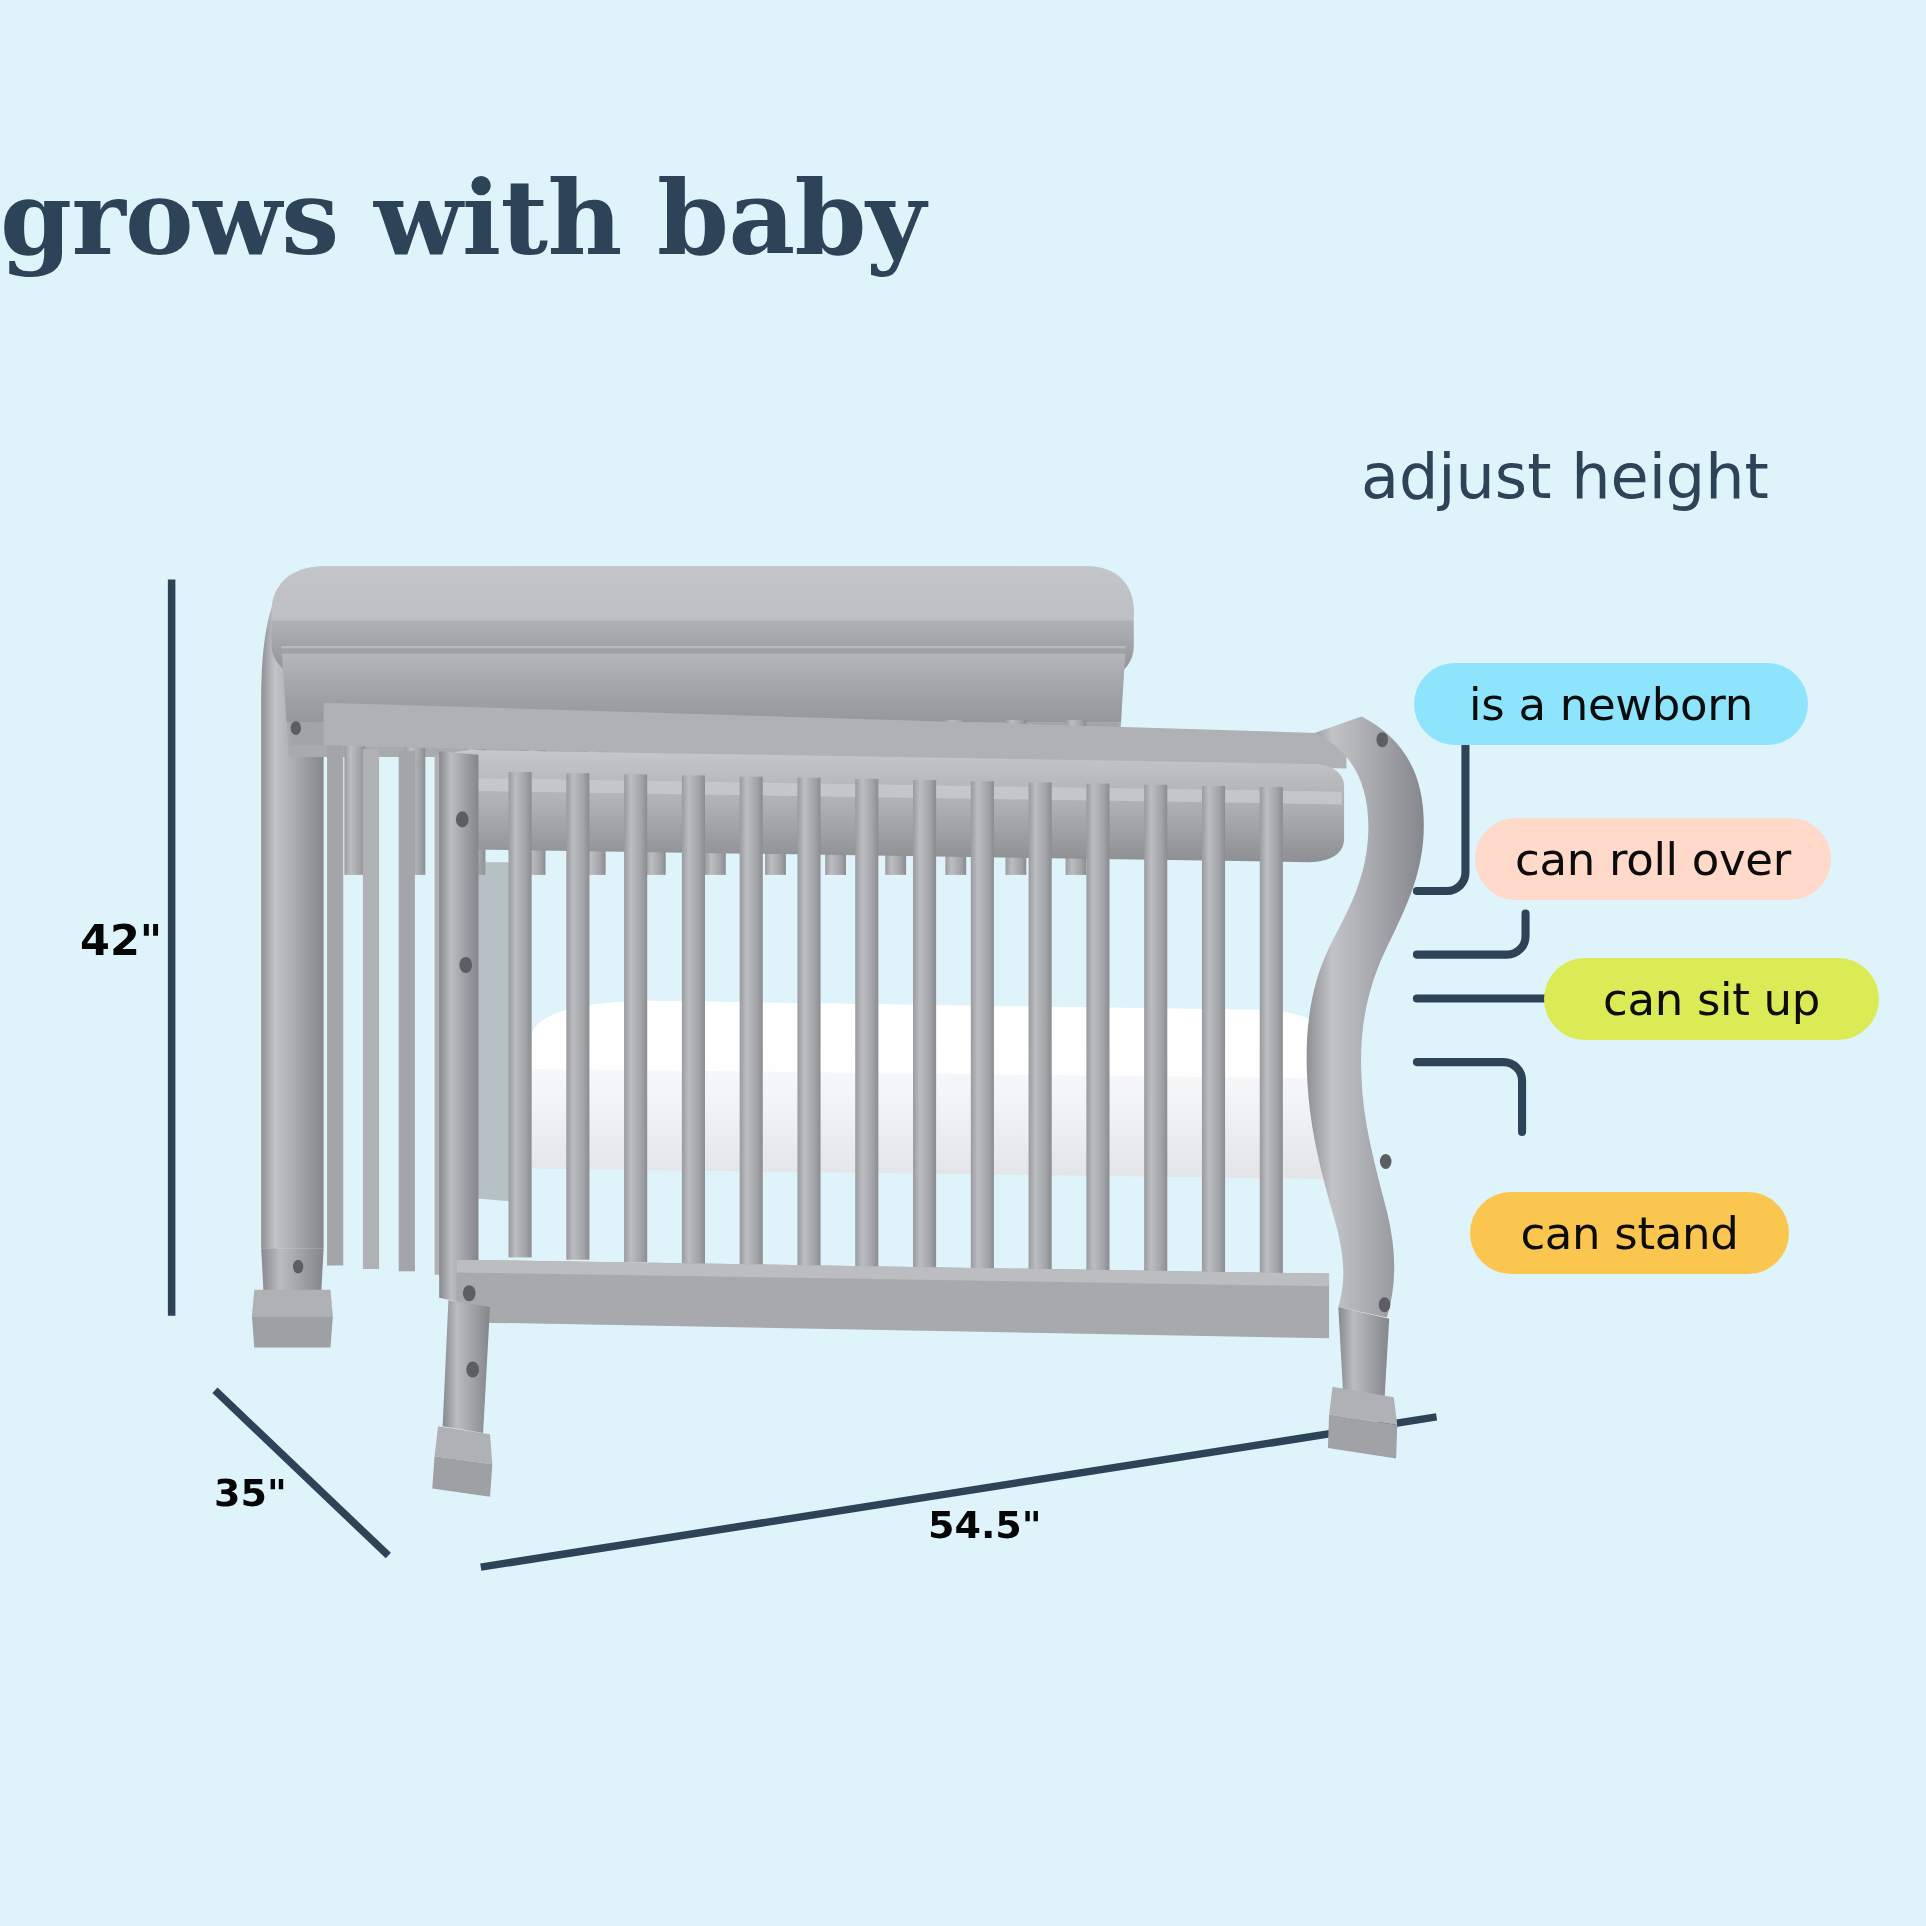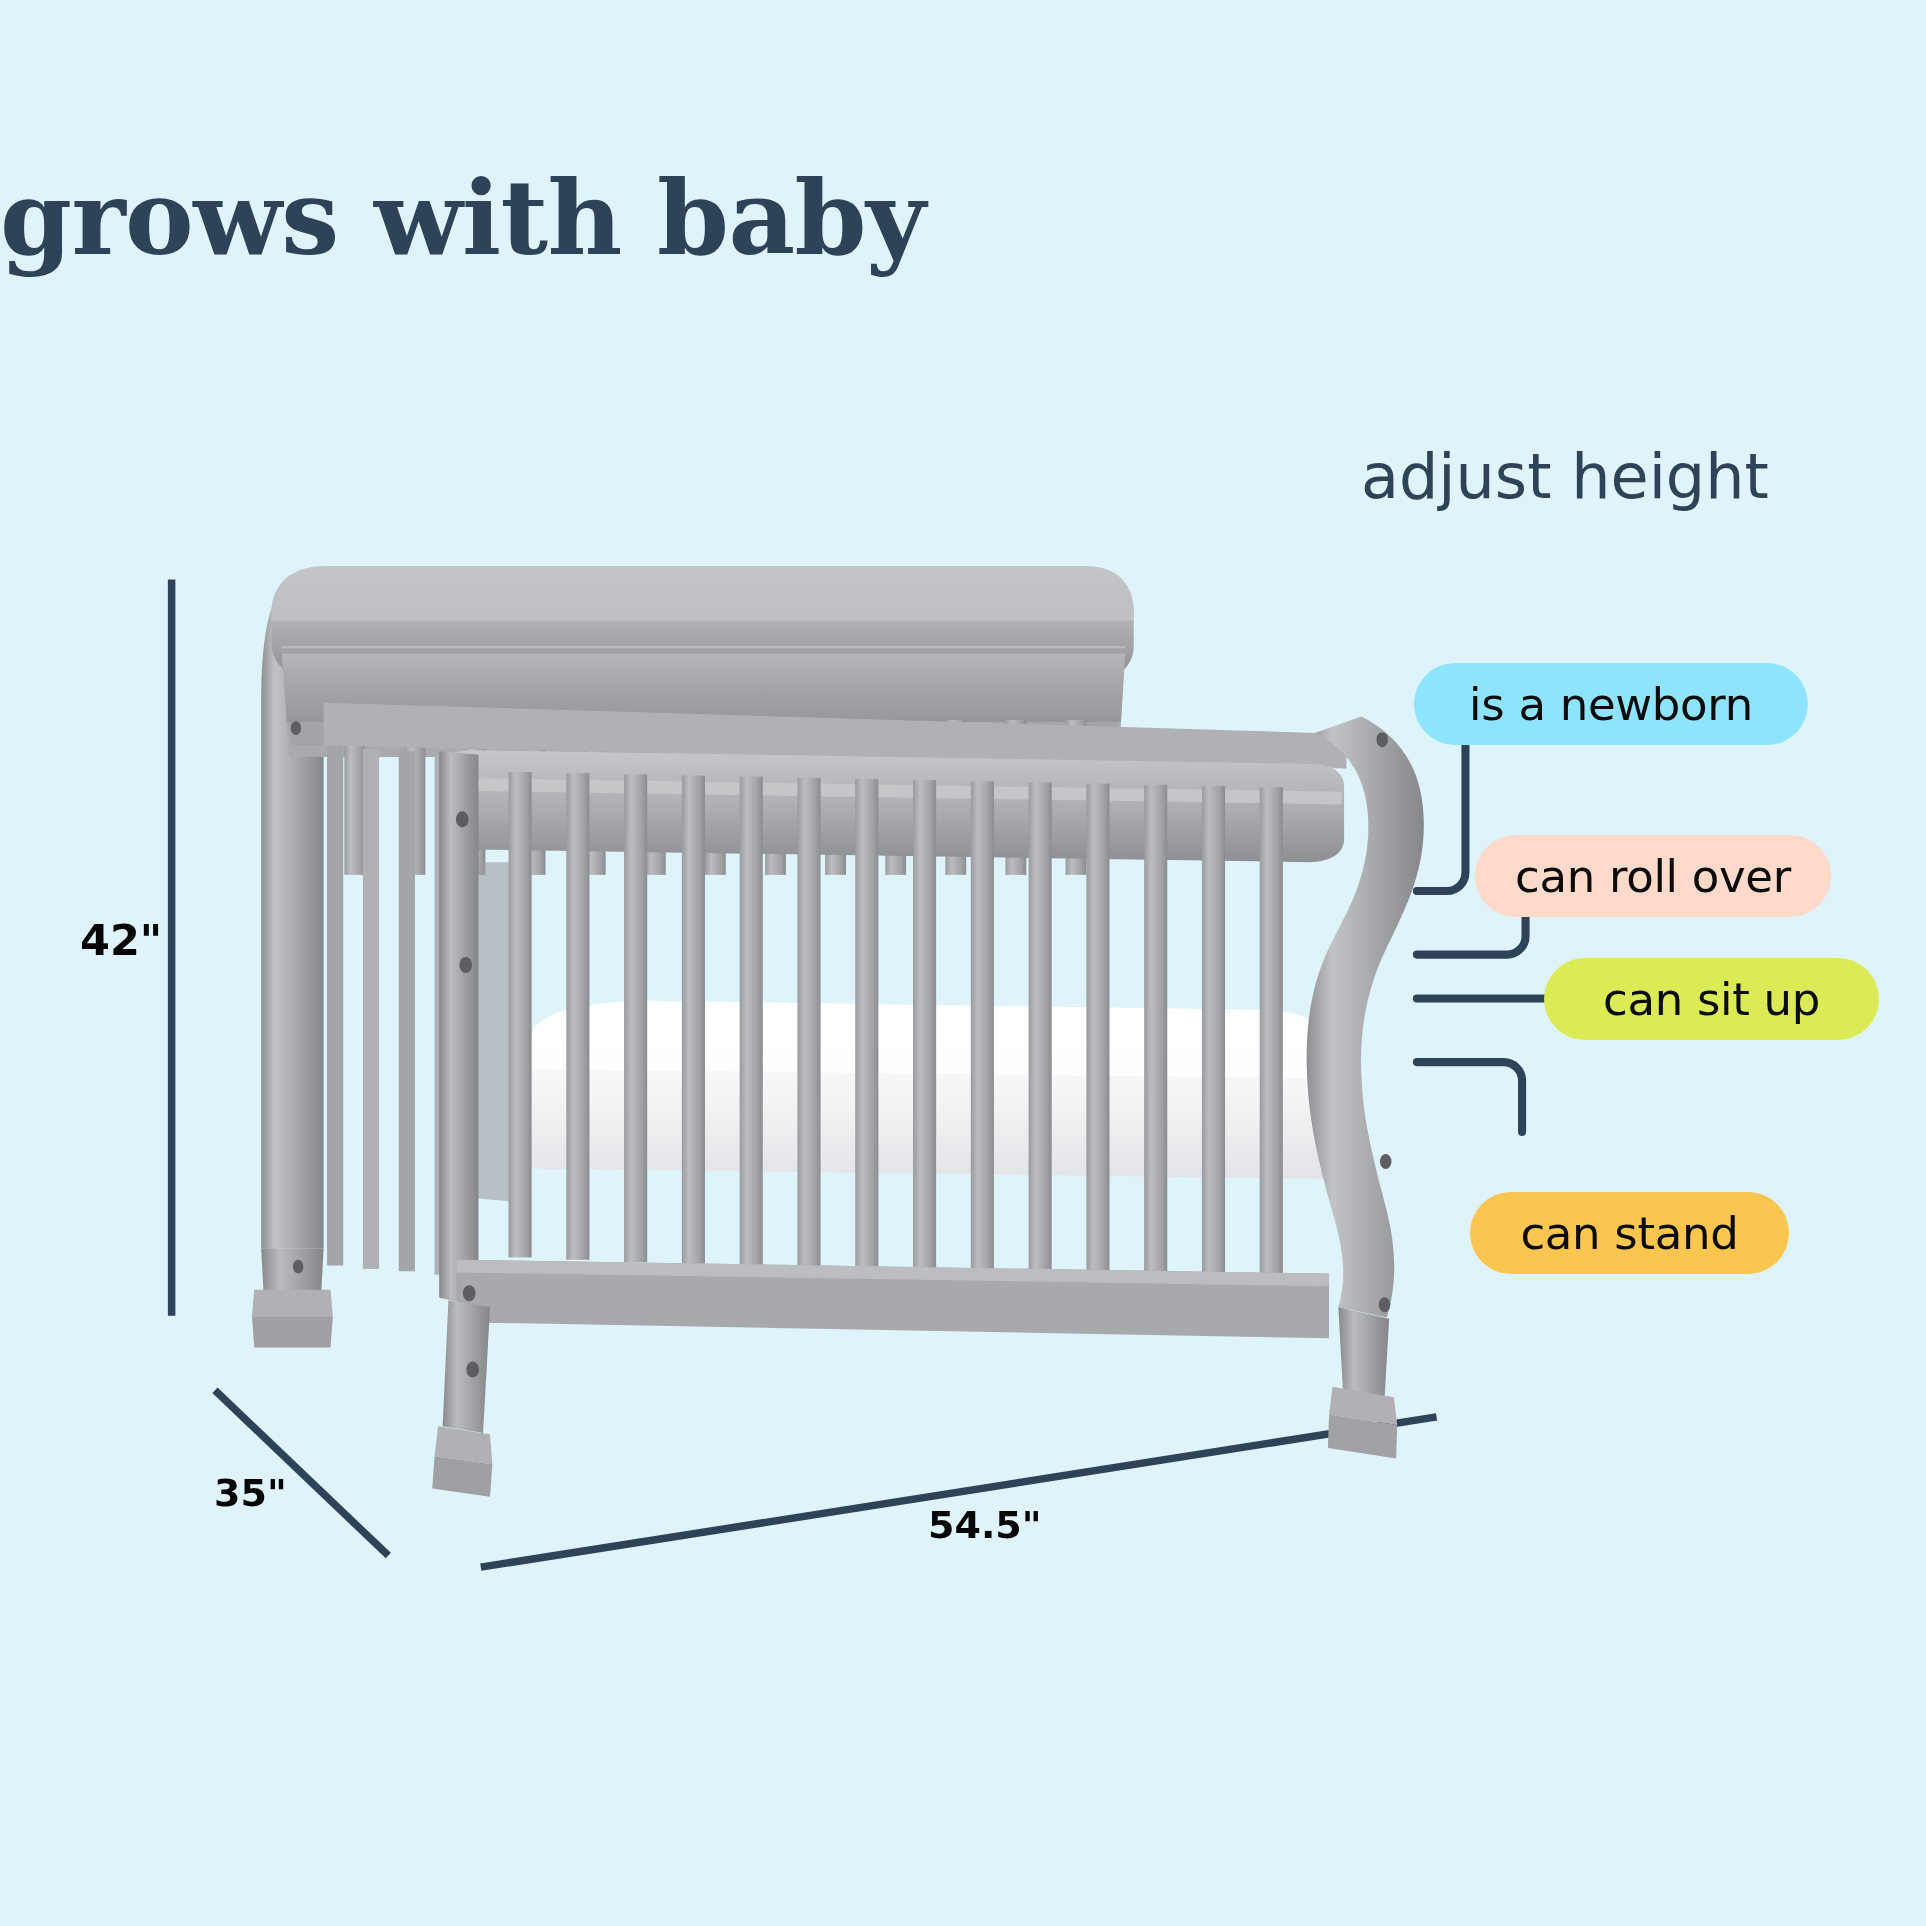--- a/index.html
+++ b/index.html
@@ -49,21 +49,21 @@
     border-radius:577px;
     color:#0c0c0c;
     font-family:"DejaVu Sans", sans-serif;
     font-weight:400;
     font-size:45px;
     letter-spacing:-0.3px;
     white-space:nowrap;
     box-sizing:border-box;
   }
   #pill-newborn { left:1414px; top:663px; width:394px; height:82px; background:#8fe4fd;}
-  #pill-rollover{ left:1475px; top:835px; width:356px; height:82px; background:#ffd9ca;}
+  #pill-rollover{ left:1475px; top:818px; width:356px; height:82px; background:#ffd9ca;}
   #pill-situp   { left:1544px; top:958px; width:335px; height:82px; background:#dbeb56;}
   #pill-stand   { left:1470px; top:1192px; width:319px; height:82px; background:#fbc64f;}
 
   
   .dim{
     position:absolute;
     font-family:"DejaVu Sans", sans-serif;
     font-weight:700;
     color:#060606;
     white-space:nowrap;

